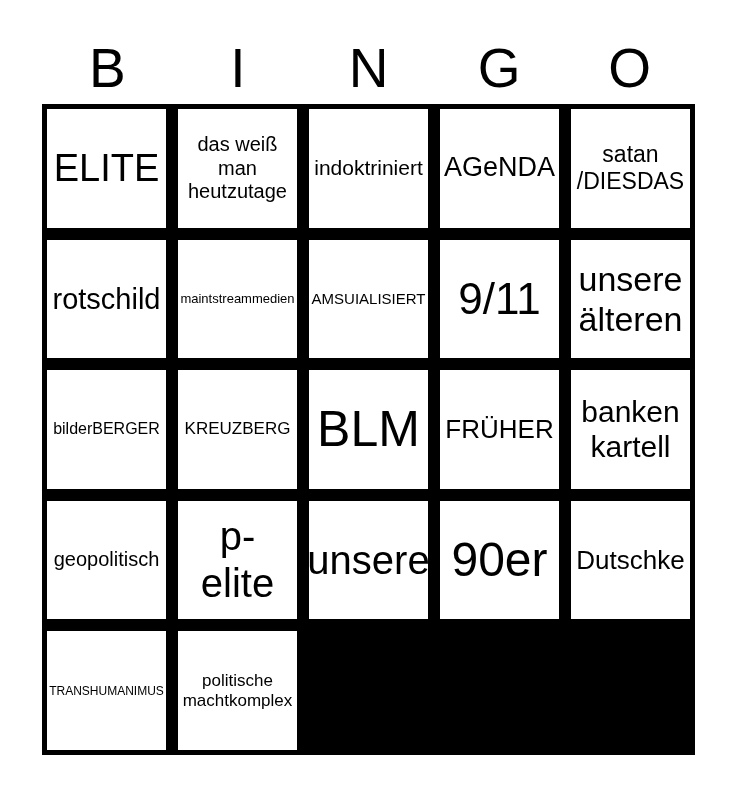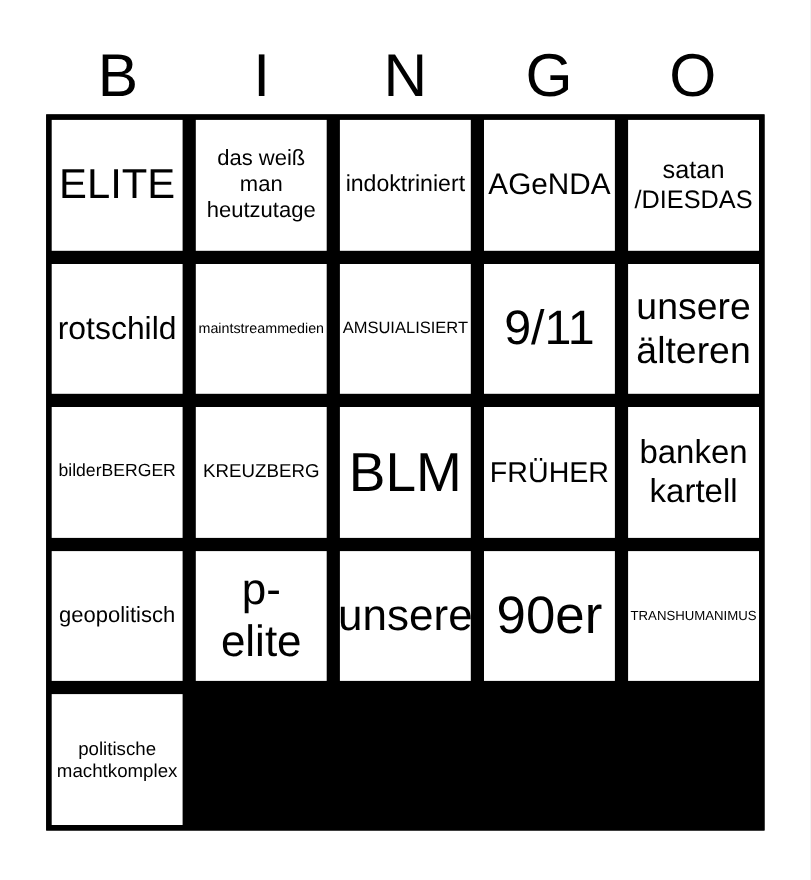--- a/index.html
+++ b/index.html
@@ -100,18 +100,19 @@
     <div class="cell" style="font-size:50px">BLM</div>
     <div class="cell" style="font-size:26px">FRÜHER</div>
     <div class="cell" style="font-size:30px">banken
 kartell</div>
     <div class="cell" style="font-size:20px">geopolitisch</div>
     <div class="cell" style="font-size:40px">p-
 elite</div>
 
     <div class="cell" style="font-size:40px">unsere</div>
     <div class="cell" style="font-size:48px">90er</div>
+    <div class="cell" style="font-size:26px">Dutschke</div>
     <div class="cell" style="font-size:12px">TRANSHUMANIMUS</div>
     <div class="cell" style="font-size:17px">politische
 machtkomplex</div>
   </div>
 
 </div>
 
 </body></html>

